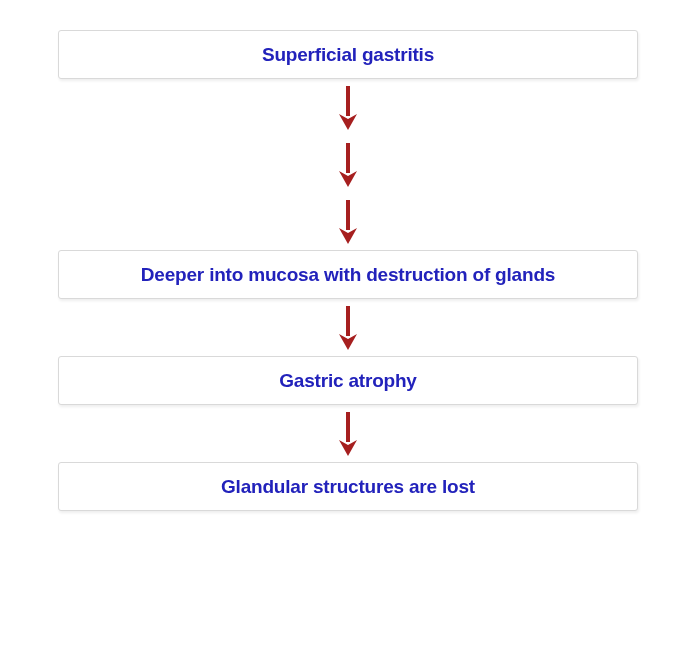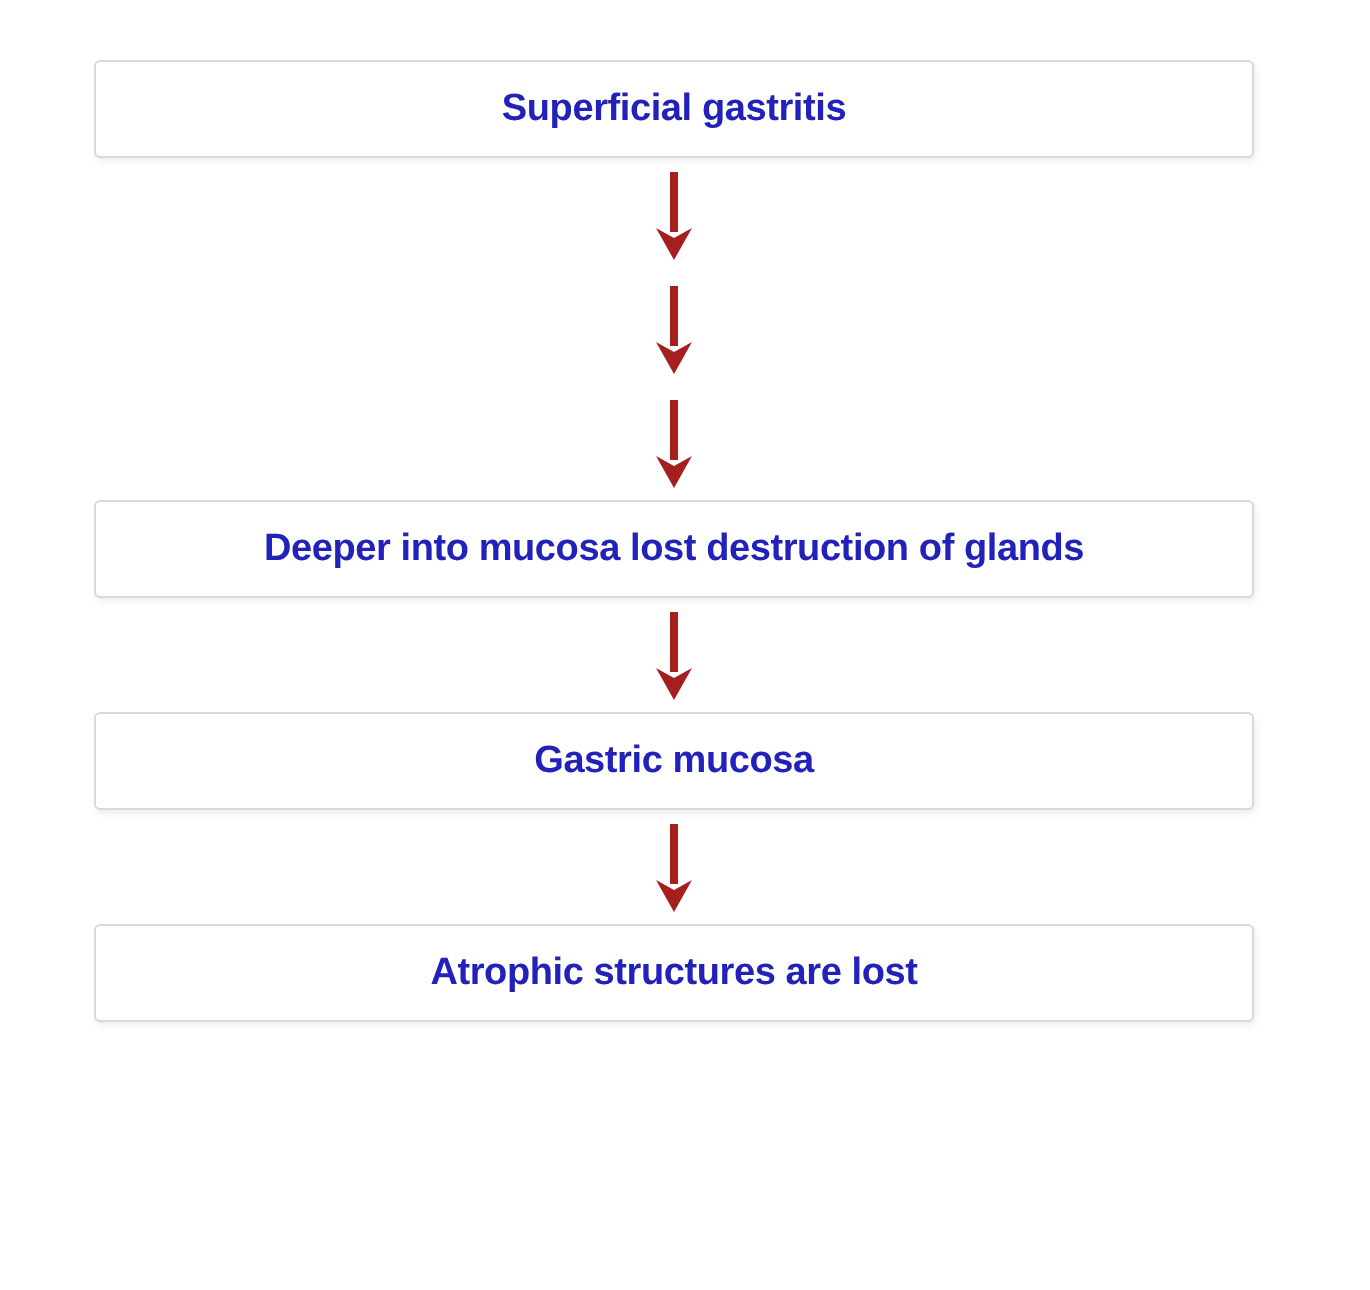--- a/index.html
+++ b/index.html
@@ -14,21 +14,21 @@
   .canvas{
     position:relative;
     width:685px;
     height:645px;
     background:var(--page-bg);
     overflow:hidden;
     font-family:"Liberation Sans", sans-serif;
   }
   .flow{
     position:absolute;
-    left:47px;
+    left:58px;
     top:30px;
     width:580px;
     display:flex;
     flex-direction:column;
     align-items:center;
   }
   .step-box{
     width:100%;
     height:49px;
     background:var(--box-fill);
@@ -83,39 +83,39 @@
 
 
     <div class="arrow-wrap">
       <svg width="22" height="45" viewBox="0 0 22 45" fill="currentColor" stroke="none">
         <rect x="9" y="1" width="4" height="30"></rect>
         <polygon points="11,45 2,29 11,34 20,29"></polygon>
       </svg>
     </div>
 
     <div class="step-box">
-      <span class="step-label">Deeper into mucosa lost destruction of glands</span>
+      <span class="step-label">Deeper into mucosa with destruction of glands</span>
     </div>
 
     <div class="arrow-wrap">
       <svg width="22" height="45" viewBox="0 0 22 45" fill="currentColor" stroke="none">
         <rect x="9" y="1" width="4" height="30"></rect>
         <polygon points="11,45 2,29 11,34 20,29"></polygon>
       </svg>
     </div>
 
     <div class="step-box">
-      <span class="step-label">Gastric mucosa</span>
+      <span class="step-label">Gastric atrophy</span>
     </div>
 
     <div class="arrow-wrap">
       <svg width="22" height="45" viewBox="0 0 22 45" fill="currentColor" stroke="none">
         <rect x="9" y="1" width="4" height="30"></rect>
         <polygon points="11,45 2,29 11,34 20,29"></polygon>
       </svg>
     </div>
 
     <div class="step-box">
-      <span class="step-label">Atrophic structures are lost</span>
+      <span class="step-label">Glandular structures are lost</span>
     </div>
 
   </div>
 </div>
 
 </body></html>

